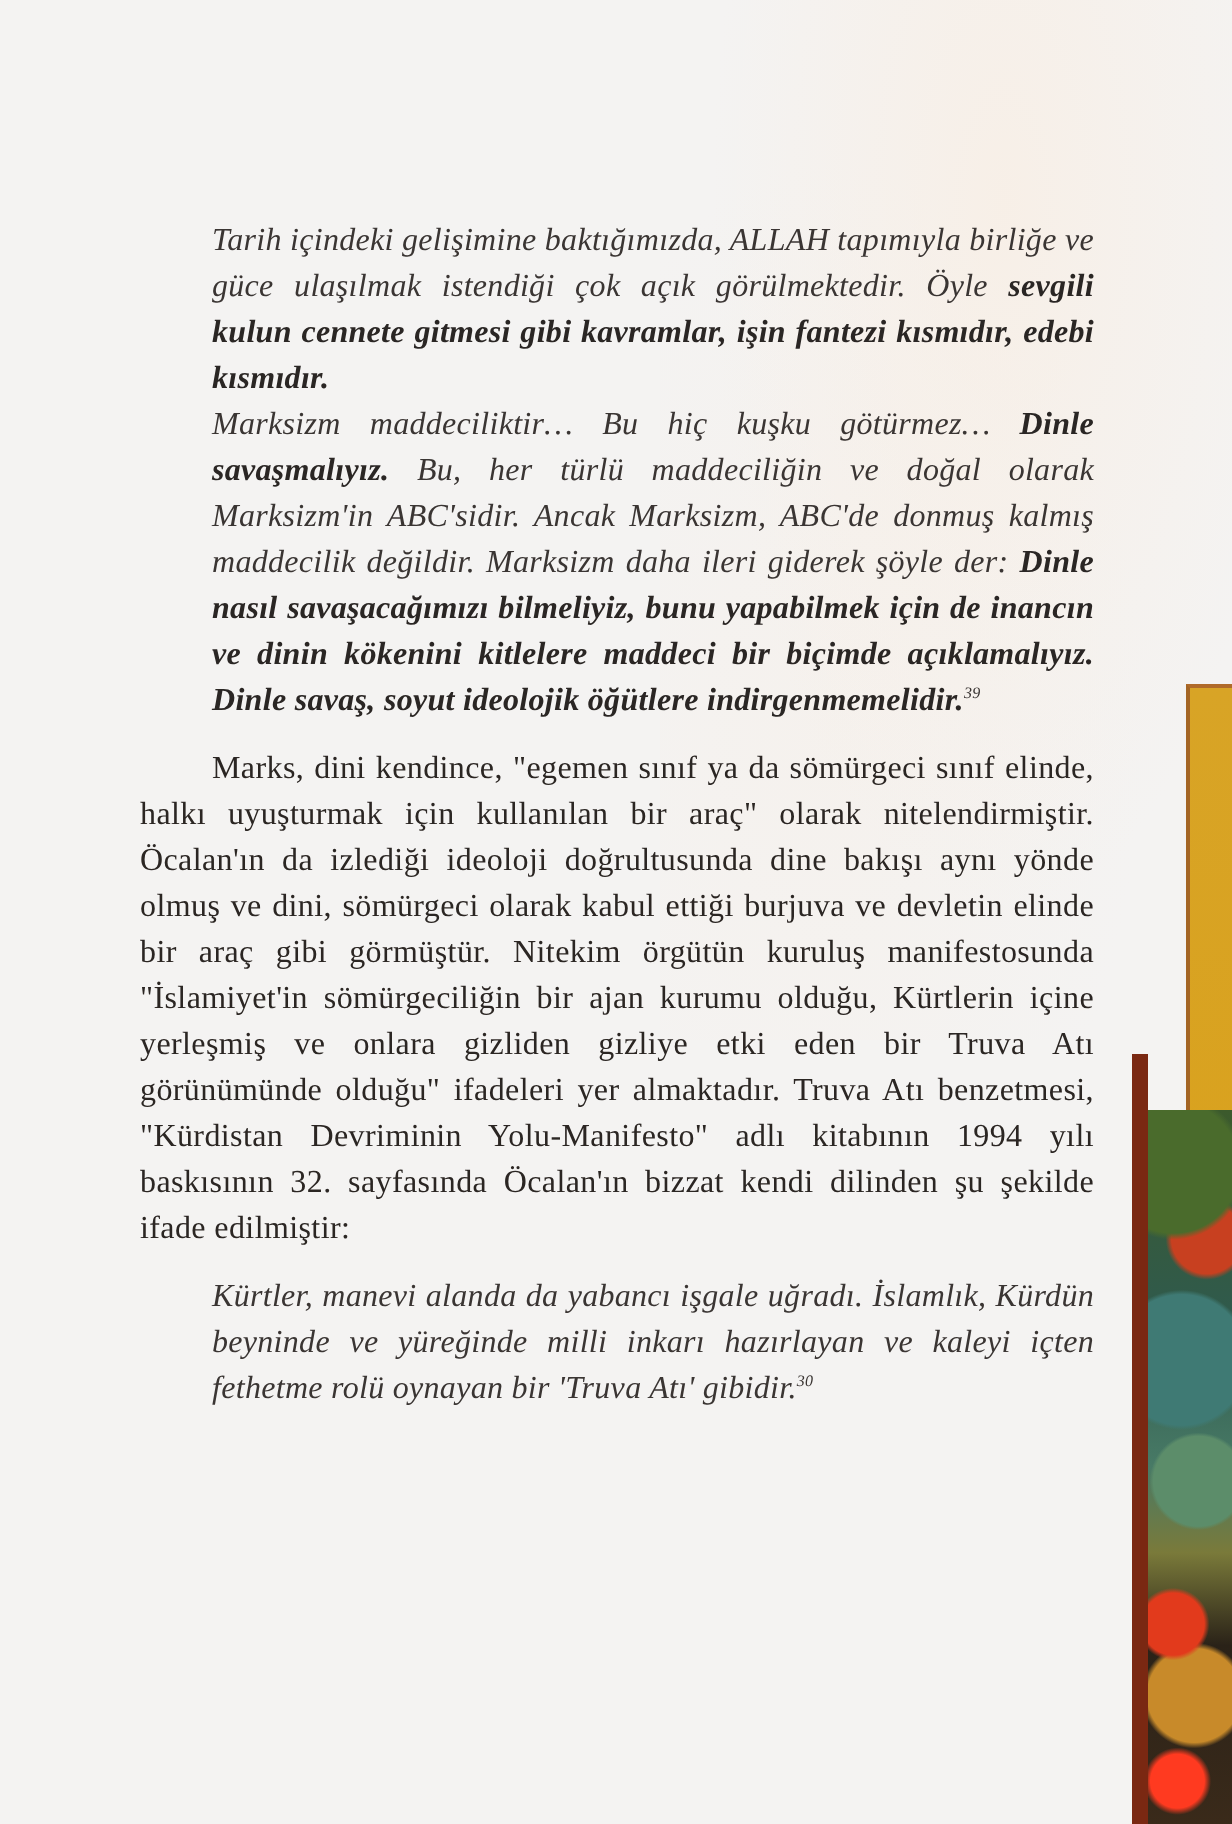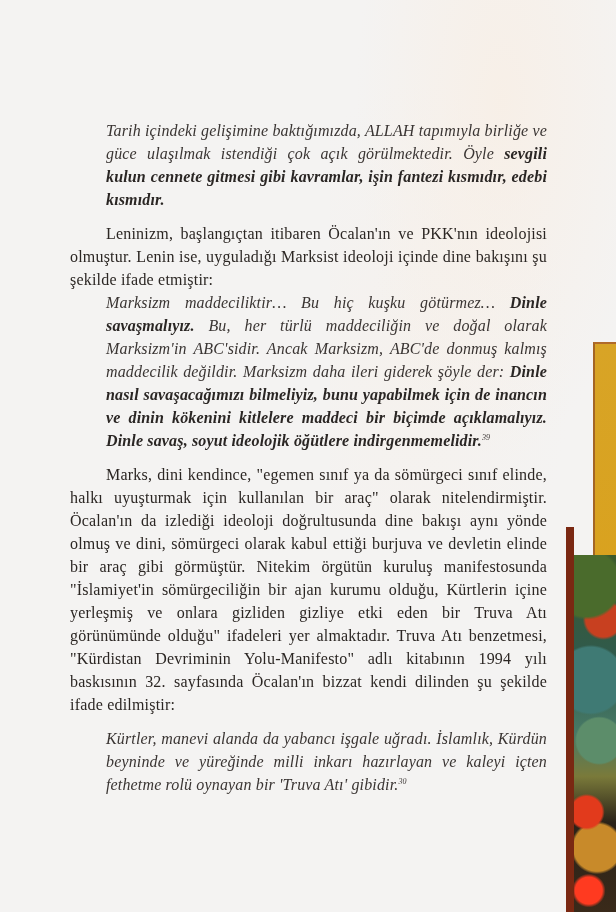--- a/index.html
+++ b/index.html
@@ -34,21 +34,21 @@
     font-family: "Liberation Serif", "DejaVu Serif", serif;
     font-size: 16px;
     line-height: 23px;
     color: #2b2623;
     margin: 0;
     text-indent: 36px;
     text-align: justify;
     letter-spacing: 0.2px;
   }
   sup { font-size: 8px; vertical-align: 6px; line-height: 0; }
-  .q1 { margin-top: 14px; }
+  .q1 { margin-top: 4px; }
   .p1 { margin-top: 11px; }
   .q2 { }
   .p2 { margin-top: 11px; }
   .q3 { margin-top: 11px; }
 
   .footer {
     position: absolute; left: 38px; top: 897px;
     font-family: Liberation Mono, monospace;
     font-size: 16px; color: #5a1e10;
     white-space: nowrap;
@@ -81,21 +81,20 @@
   }
 </style>
 </head>
 <body>
 
 <div class="watermark"></div>
 
 <div class="page">
   <p class="quote q1"><span>Tarih içindeki gelişimine baktığımızda, ALLAH tapımıyla birliğe ve güce ulaşılmak istendiği çok açık görülmektedir. Öyle </span><b>sevgili kulun cennete gitmesi gibi kavramlar, işin fantezi kısmıdır, edebi kısmıdır.</b></p>
 
-  <p class="para p1">Leninizm, başlangıçtan itibaren Öcalan'ın ve PKK'nın ideolojisi olmuştur. Lenin ise, uyguladığı Marksist ideoloji içinde dine bakışını şu şekilde ifade etmiştir:</p>
 
   <p class="quote q2"><span>Marksizm maddeciliktir… Bu hiç kuşku götürmez… </span><b>Dinle savaşmalıyız.</b><span> Bu, her türlü maddeciliğin ve doğal olarak Marksizm'in ABC'sidir. Ancak Marksizm, ABC'de donmuş kalmış maddecilik değildir. Marksizm daha ileri giderek şöyle der: </span><b>Dinle nasıl savaşacağımızı bilmeliyiz, bunu yapabilmek için de inancın ve dinin kökenini kitlelere maddeci bir biçimde açıklamalıyız. Dinle savaş, soyut ideolojik öğütlere indirgenmemelidir.</b><sup>39</sup></p>
 
   <p class="para p2">Marks, dini kendince, "egemen sınıf ya da sömürgeci sınıf elinde, halkı uyuşturmak için kullanılan bir araç" olarak nitelendirmiştir. Öcalan'ın da izlediği ideoloji doğrultusunda dine bakışı aynı yönde olmuş ve dini, sömürgeci olarak kabul ettiği burjuva ve devletin elinde bir araç gibi görmüştür. Nitekim örgütün kuruluş manifestosunda "İslamiyet'in sömürgeciliğin bir ajan kurumu olduğu, Kürtlerin içine yerleşmiş ve onlara gizliden gizliye etki eden bir Truva Atı görünümünde olduğu" ifadeleri yer almaktadır. Truva Atı benzetmesi, "Kürdistan Devriminin Yolu-Manifesto" adlı kitabının 1994 yılı baskısının 32. sayfasında Öcalan'ın bizzat kendi dilinden şu şekilde ifade edilmiştir:</p>
 
   <p class="quote q3"><span>Kürtler, manevi alanda da yabancı işgale uğradı. İslamlık, Kürdün beyninde ve yüreğinde milli inkarı hazırlayan ve kaleyi içten fethetme rolü oynayan bir 'Truva Atı' gibidir.</span><sup>30</sup></p>
 </div>
 
 <div class="footer">
   <span class="pnum">116</span><span>Amerika'nın Göremediği PKK</span>

